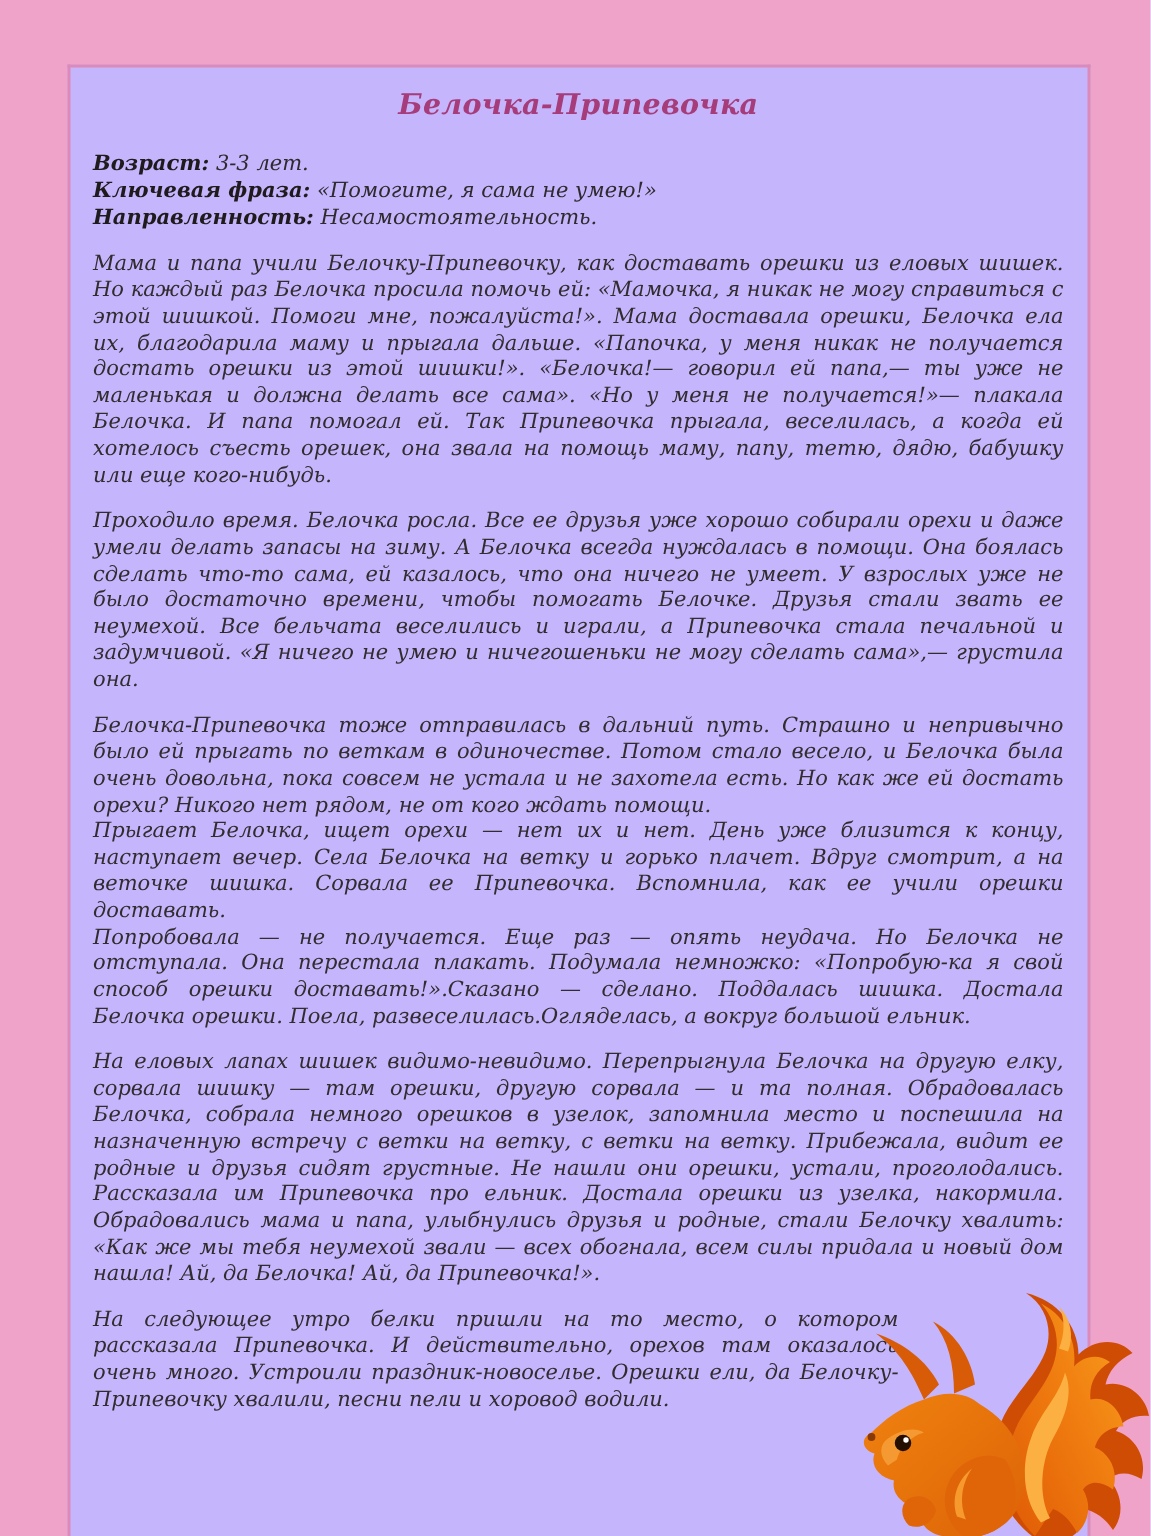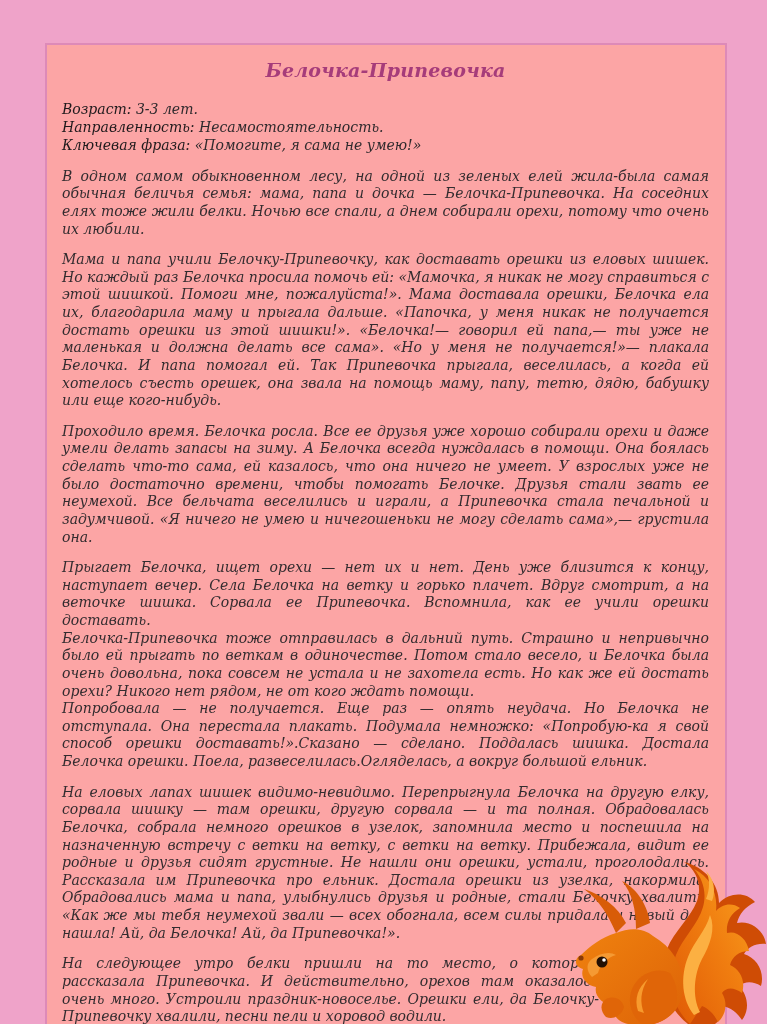--- a/index.html
+++ b/index.html
@@ -17,21 +17,21 @@
     position: absolute;
     inset: 0;
     background: #efa3c9;
   }
   .page {
     position: absolute;
     left: 45px;
     top: 43px;
     right: 40px;
     bottom: 0;
-    background: #fca5a5;
+    background: #c4b5fd;
     border: 2px solid #dd8ab8;
     border-bottom: none;
     box-sizing: border-box;
     padding: 8px 16px 0 15px;
     overflow: hidden;
   }
   .title {
     text-align: center;
     color: #a63c7a;
     font-size: 19px;
@@ -42,21 +42,21 @@
   }
   .meta-block { margin: 0 0 2px 0; }
   .meta-line {
     margin: 0;
     font-size: 14px;
     line-height: 1.28;
     font-style: italic;
     color: #2f2a2d;
   }
   .meta-line .label {
-    font-weight: normal;
+    font-weight: bold;
     font-style: italic;
     color: #1f1a1c;
   }
   .section { margin-top: 13px; }
   .para {
     margin: 0;
     font-size: 14px;
     line-height: 1.26;
     font-style: italic;
     text-align: justify;
@@ -81,39 +81,36 @@
 </head>
 <body>
 
 <div class="frame">
   <div class="page">
 
     <h1 class="title">Белочка-Припевочка</h1>
 
     <div class="meta-block">
       <p class="meta-line"><span class="label">Возраст:</span> <span>3-3 лет.</span></p>
+      <p class="meta-line"><span class="label">Ключевая фраза:</span> <span>«Помогите, я сама не умею!»</span></p>
       <p class="meta-line"><span class="label">Направленность:</span> <span>Несамостоятельность.</span></p>
-      <p class="meta-line"><span class="label">Ключевая фраза:</span> <span>«Помогите, я сама не умею!»</span></p>
     </div>
 
-    <div class="section">
-      <p class="para">В одном самом обыкновенном лесу, на одной из зеленых елей жила-была самая обычная беличья семья: мама, папа и дочка — Белочка-Припевочка. На соседних елях тоже жили белки. Ночью все спали, а днем собирали орехи, потому что очень их любили.</p>
-    </div>
 
     <div class="section">
       <p class="para">Мама и папа учили Белочку-Припевочку, как доставать орешки из еловых шишек. Но каждый раз Белочка просила помочь ей: «Мамочка, я никак не могу справиться с этой шишкой. Помоги мне, пожалуйста!». Мама доставала орешки, Белочка ела их, благодарила маму и прыгала дальше. «Папочка, у меня никак не получается достать орешки из этой шишки!». «Белочка!— говорил ей папа,— ты уже не маленькая и должна делать все сама». «Но у меня не получается!»— плакала Белочка. И папа помогал ей. Так Припевочка прыгала, веселилась, а когда ей хотелось съесть орешек, она звала на помощь маму, папу, тетю, дядю, бабушку или еще кого-нибудь.</p>
     </div>
 
     <div class="section">
       <p class="para">Проходило время. Белочка росла. Все ее друзья уже хорошо собирали орехи и даже умели делать запасы на зиму. А Белочка всегда нуждалась в помощи. Она боялась сделать что-то сама, ей казалось, что она ничего не умеет. У взрослых уже не было достаточно времени, чтобы помогать Белочке. Друзья стали звать ее неумехой. Все бельчата веселились и играли, а Припевочка стала печальной и задумчивой. «Я ничего не умею и ничегошеньки не могу сделать сама»,— грустила она.</p>
     </div>
 
     <div class="section">
+      <p class="para">Белочка-Припевочка тоже отправилась в дальний путь. Страшно и непривычно было ей прыгать по веткам в одиночестве. Потом стало весело, и Белочка была очень довольна, пока совсем не устала и не захотела есть. Но как же ей достать орехи? Никого нет рядом, не от кого ждать помощи.</p>
       <p class="para">Прыгает Белочка, ищет орехи — нет их и нет. День уже близится к концу, наступает вечер. Села Белочка на ветку и горько плачет. Вдруг смотрит, а на веточке шишка. Сорвала ее Припевочка. Вспомнила, как ее учили орешки доставать.</p>
-      <p class="para">Белочка-Припевочка тоже отправилась в дальний путь. Страшно и непривычно было ей прыгать по веткам в одиночестве. Потом стало весело, и Белочка была очень довольна, пока совсем не устала и не захотела есть. Но как же ей достать орехи? Никого нет рядом, не от кого ждать помощи.</p>
       <p class="para">Попробовала — не получается. Еще раз — опять неудача. Но Белочка не отступала. Она перестала плакать. Подумала немножко: «Попробую-ка я свой способ орешки доставать!».Сказано — сделано. Поддалась шишка. Достала Белочка орешки. Поела, развеселилась.Огляделась, а вокруг большой ельник.</p>
     </div>
 
     <div class="section">
       <p class="para">На еловых лапах шишек видимо-невидимо. Перепрыгнула Белочка на другую елку, сорвала шишку — там орешки, другую сорвала — и та полная. Обрадовалась Белочка, собрала немного орешков в узелок, запомнила место и поспешила на назначенную встречу с ветки на ветку, с ветки на ветку. Прибежала, видит ее родные и друзья сидят грустные. Не нашли они орешки, устали, проголодались. Рассказала им Припевочка про ельник. Достала орешки из узелка, накормила. Обрадовались мама и папа, улыбнулись друзья и родные, стали Белочку хвалить: «Как же мы тебя неумехой звали — всех обогнала, всем силы придала и новый дом нашла! Ай, да Белочка! Ай, да Припевочка!».</p>
     </div>
 
     <div class="section">
       <div class="squirrel-spacer"></div>
       <p class="para">На следующее утро белки пришли на то место, о котором рассказала Припевочка. И действительно, орехов там оказалось очень много. Устроили праздник-новоселье. Орешки ели, да Белочку-Припевочку хвалили, песни пели и хоровод водили.</p>

